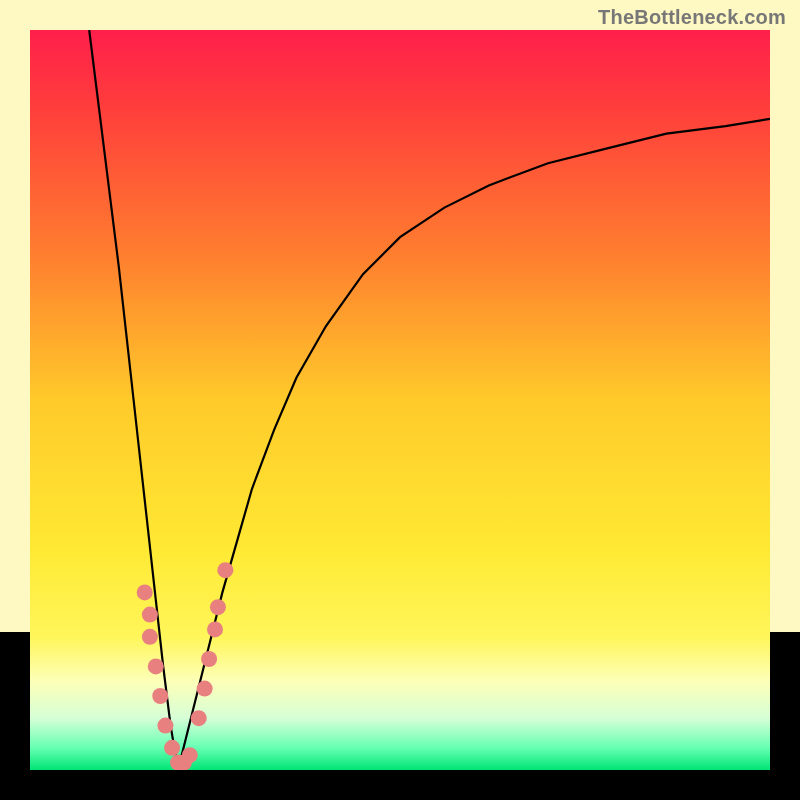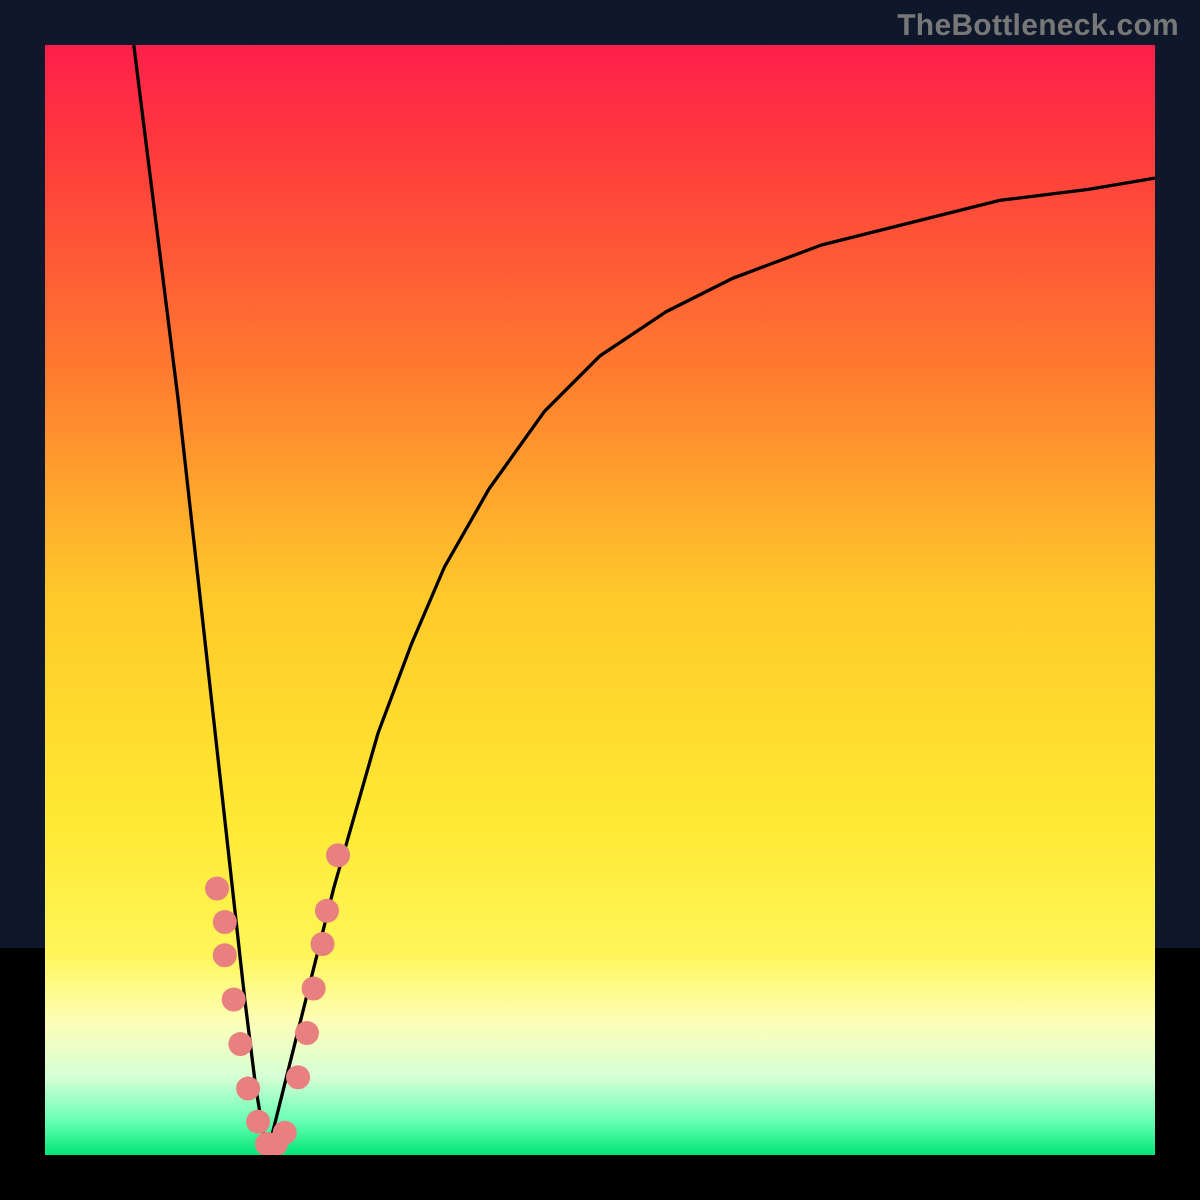--- a/index.html
+++ b/index.html
@@ -8,21 +8,21 @@
     width: 800px;
     height: 800px;
     overflow: hidden;
     background: #000;
     font-family: -apple-system, BlinkMacSystemFont, "Segoe UI", Arial, sans-serif;
   }
   .frame {
     position: relative;
     width: 800px;
     height: 632px;
-    background: #0f172a;
+    background: #fef9c3;
     text-align: right;
   }
   .plot {
     position: absolute;
     left: 30px;
     top: 30px;
     width: 740px;
     height: 740px;
     overflow: hidden;
   }

